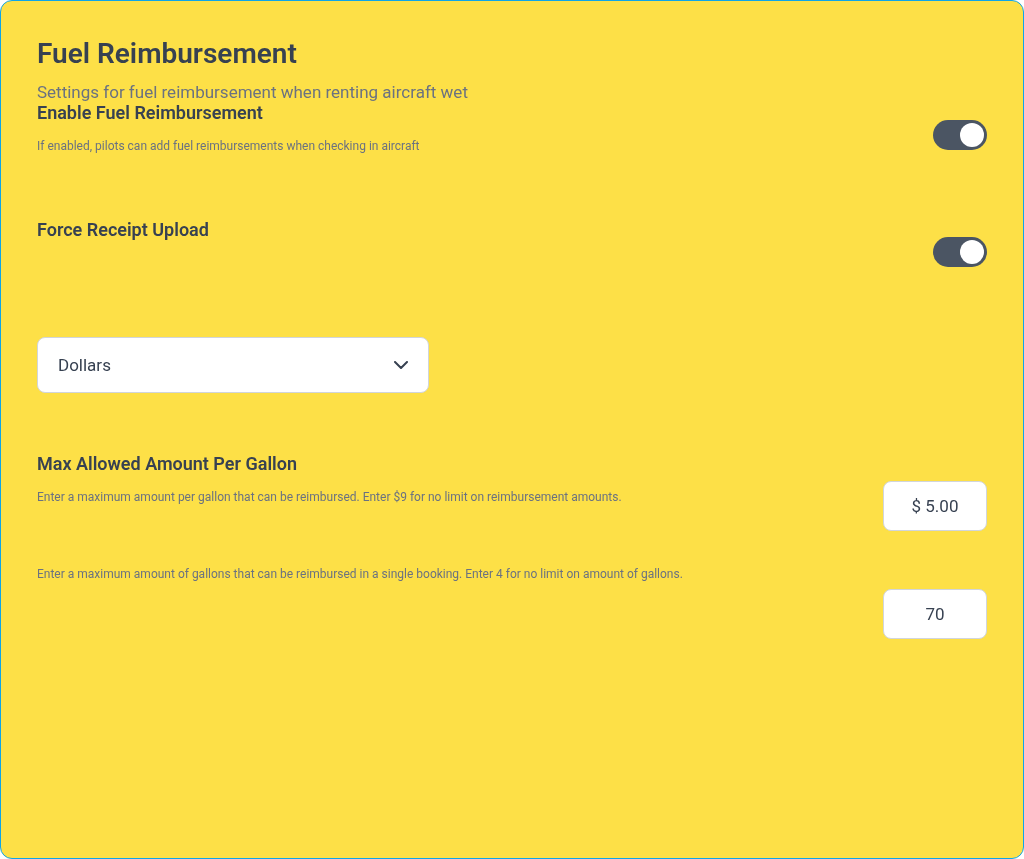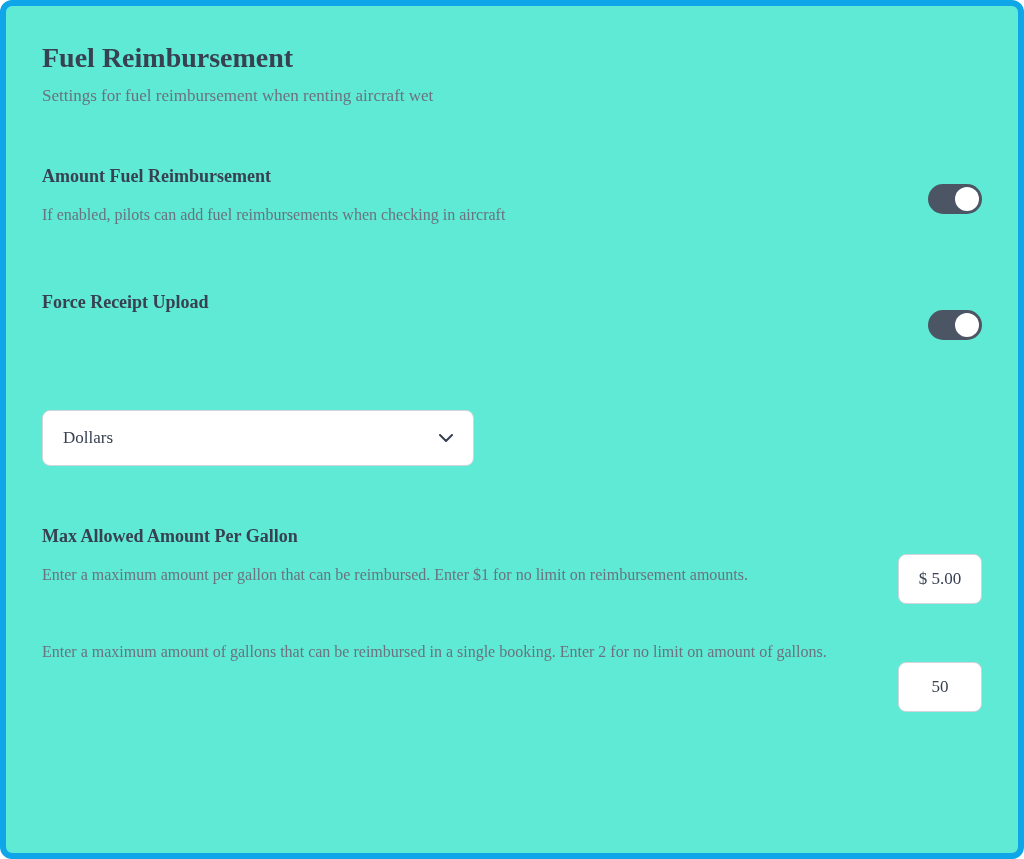--- a/index.html
+++ b/index.html
@@ -8,36 +8,34 @@
       padding: 0;
     }
     body {
       font-family: -apple-system, BlinkMacSystemFont, "Segoe UI", Roboto, Helvetica, Arial, sans-serif;
       background: #ffffff;
       padding: 0;
     }
     .card {
       width: 1024px;
       min-height: 859px;
-      border: 6px solid #0ea5e9;
+      border: 1px solid #0ea5e9;
       border-radius: 12px;
       padding: 36px 36px 36px 36px;
-      background: #5eead4;
-      font-family: Liberation Serif, serif;
+      background: #fde047;
     }
     .page-title {
       font-size: 28px;
       font-weight: 600;
       color: #374151;
       margin-bottom: 12px;
     }
     .page-subtitle {
       font-size: 17px;
       color: #6b7280;
-      margin-bottom: 60px;
     }
     .setting-row {
       display: flex;
       justify-content: space-between;
       align-items: flex-start;
       margin-bottom: 60px;
     }
     .setting-row.tight {
       margin-bottom: 30px;
     }
@@ -45,21 +43,21 @@
       flex: 1;
       padding-right: 30px;
     }
     .setting-label {
       font-size: 18px;
       font-weight: 600;
       color: #374151;
       margin-bottom: 10px;
     }
     .setting-desc {
-      font-size: 16px;
+      font-size: 12px;
       color: #6b7280;
       line-height: 2.2;
     }
     .setting-control {
       flex-shrink: 0;
       display: flex;
       align-items: center;
       padding-top: 18px;
     }
     .toggle {
@@ -73,21 +71,21 @@
     .toggle-knob {
       position: absolute;
       right: 3px;
       top: 3px;
       width: 24px;
       height: 24px;
       background: #ffffff;
       border-radius: 50%;
     }
     .select-wrap {
-      width: 432px;
+      width: 392px;
       height: 56px;
       border: 1px solid #d1d5db;
       border-radius: 8px;
       display: flex;
       align-items: center;
       justify-content: space-between;
       padding: 0 20px;
       cursor: pointer;
       background: #ffffff;
     }
@@ -100,21 +98,21 @@
       height: 14px;
       display: flex;
       align-items: center;
       justify-content: center;
     }
     .chevron svg {
       width: 14px;
       height: 8px;
     }
     .input-box {
-      width: 84px;
+      width: 104px;
       height: 50px;
       border: 1px solid #d1d5db;
       border-radius: 8px;
       text-align: center;
       font-size: 17px;
       color: #374151;
       display: flex;
       align-items: center;
       justify-content: center;
       background: #ffffff;
@@ -135,21 +133,21 @@
 </head>
 <body>
 
 <div class="card">
 
   <h1 class="page-title">Fuel Reimbursement</h1>
   <p class="page-subtitle">Settings for fuel reimbursement when renting aircraft wet</p>
 
   <div class="setting-row">
     <div class="setting-text">
-      <div class="setting-label">Amount Fuel Reimbursement</div>
+      <div class="setting-label">Enable Fuel Reimbursement</div>
       <div class="setting-desc">If enabled, pilots can add fuel reimbursements when checking in aircraft</div>
     </div>
     <div class="setting-control">
       <div class="toggle">
         <div class="toggle-knob"></div>
       </div>
     </div>
   </div>
 
   <div class="setting-row">
@@ -172,29 +170,29 @@
             <path d="M1 1 L7 7 L13 1" stroke="#374151" stroke-width="2" stroke-linecap="round" stroke-linejoin="round"></path>
           </svg>
         </span>
       </div>
     </div>
   </div>
 
   <div class="setting-row input-row tight">
     <div class="setting-text">
       <div class="setting-label">Max Allowed Amount Per Gallon</div>
-      <div class="setting-desc">Enter a maximum amount per gallon that can be reimbursed. Enter $1 for no limit on reimbursement amounts.</div>
+      <div class="setting-desc">Enter a maximum amount per gallon that can be reimbursed. Enter $9 for no limit on reimbursement amounts.</div>
     </div>
     <div class="setting-control">
       <div class="input-box">$ 5.00</div>
     </div>
   </div>
 
   <div class="setting-row input-row last">
     <div class="setting-text">
-      <div class="setting-desc">Enter a maximum amount of gallons that can be reimbursed in a single booking. Enter 2 for no limit on amount of gallons.</div>
+      <div class="setting-desc">Enter a maximum amount of gallons that can be reimbursed in a single booking. Enter 4 for no limit on amount of gallons.</div>
     </div>
     <div class="setting-control">
-      <div class="input-box">50</div>
+      <div class="input-box">70</div>
     </div>
   </div>
 
 </div>
 
 </body></html>

